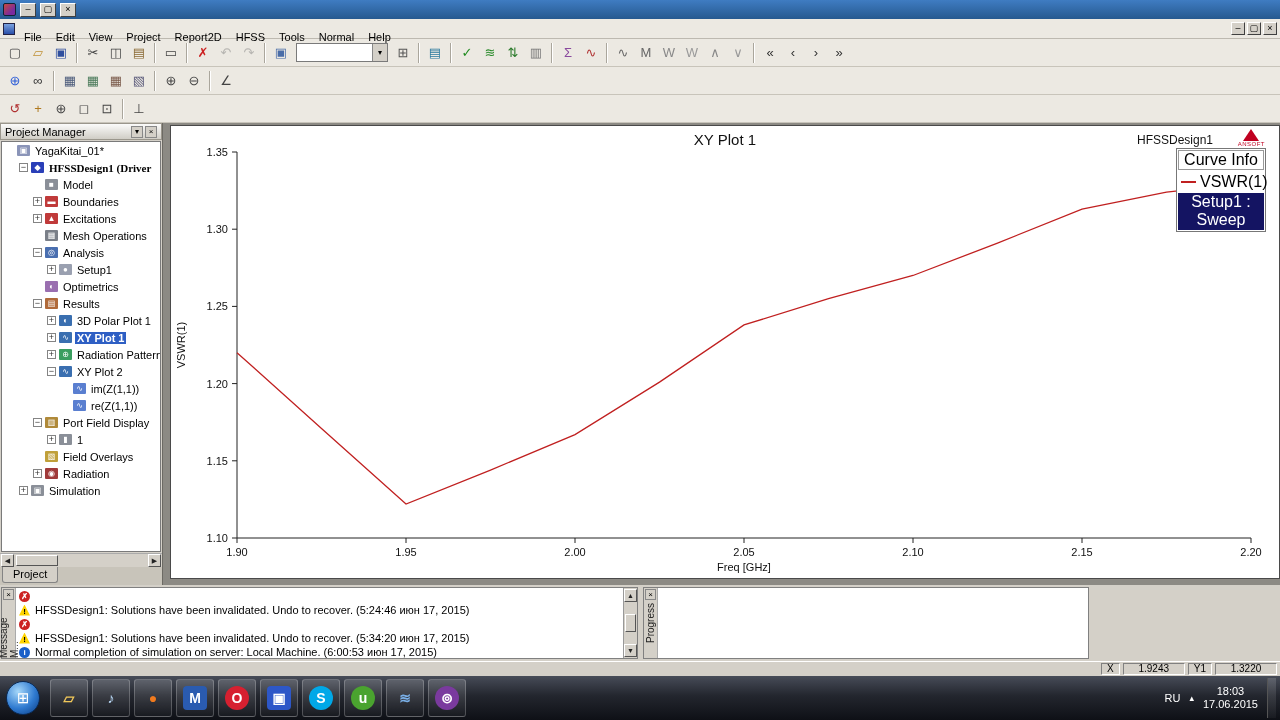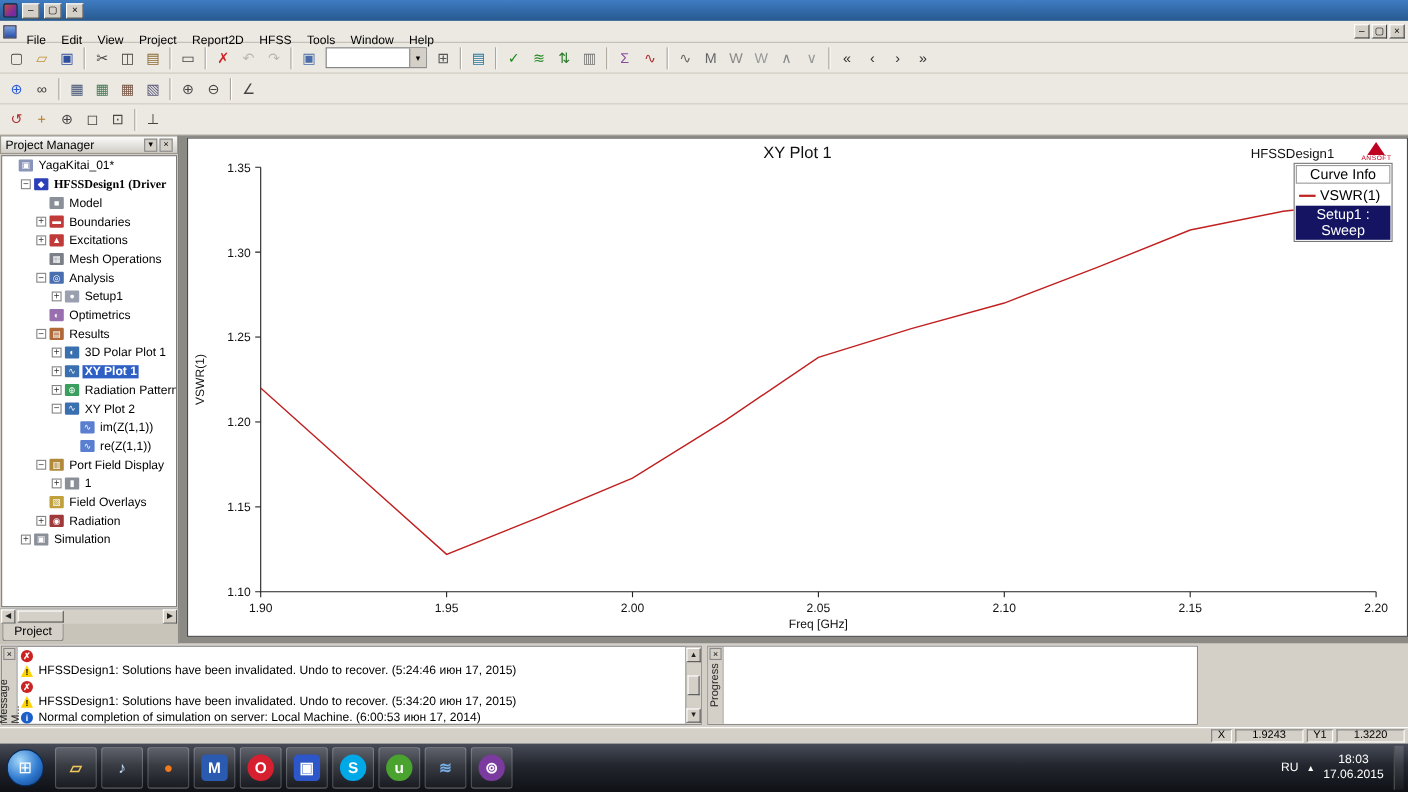--- a/index.html
+++ b/index.html
@@ -68,21 +68,21 @@
     position:relative;overflow:hidden;}
   #plot-svg{position:absolute;inset:0;}
   svg text{font-family:"Liberation Sans",sans-serif;}
   .chart-title{position:absolute;top:5px;left:0;right:0;text-align:center;font-size:15px;color:#111;}
   .chart-context{position:absolute;top:7px;right:66px;font-size:12px;color:#111;}
   .logo{position:absolute;top:3px;right:14px;text-align:center;}
   .logo-mark{width:0;height:0;border-left:8px solid transparent;border-right:8px solid transparent;
     border-bottom:12px solid #c00020;margin:0 auto;}
   .logo-text{font-size:6px;color:#c00020;letter-spacing:.5px;}
   .legend{position:absolute;top:22px;right:13px;width:90px;border:1px solid #777;
-    background:#fff;font-size:13px;}
+    background:#fff;font-size:16px;}
   .legend-title{text-align:center;border:1px solid #999;margin:1px;padding:0 2px;}
   .legend-entry{display:flex;align-items:center;gap:4px;padding:2px 4px 1px;}
   .legend-line{width:15px;height:2px;flex:none;}
   .legend-sub{background:#141462;color:#fff;margin:1px;padding:0 3px 1px;text-align:center;}
   
   .msgzone{height:76px;background:#d4d0c8;display:flex;padding:2px 0 2px 1px;}
   .panelbox{display:flex;border:1px solid #808080;background:#fff;height:72px;}
   .msgpanel{width:637px;flex:none;}
   .progpanel{width:446px;flex:none;margin-left:5px;}
   .vstrip{width:14px;background:#d4d0c8;display:flex;flex-direction:column;align-items:center;
@@ -138,21 +138,21 @@
 <div class="menubar">
   <span class="child-icon"></span>
   <span class="menu-items" id="menu-items">
       <span class="menu-item">File</span>
       <span class="menu-item">Edit</span>
       <span class="menu-item">View</span>
       <span class="menu-item">Project</span>
       <span class="menu-item">Report2D</span>
       <span class="menu-item">HFSS</span>
       <span class="menu-item">Tools</span>
-      <span class="menu-item">Window</span>
+      <span class="menu-item">Normal</span>
       <span class="menu-item">Help</span>
     </span>
   <span class="spacer"></span>
   <span class="win-btn sm">–</span>
   <span class="win-btn sm">▢</span>
   <span class="win-btn sm">×</span>
 </div>
 
 <div class="toolbar" id="tb1">
     <span class="tb-btn" style="color: rgb(74, 74, 74);">▢</span>
@@ -414,21 +414,21 @@
         </div>
         <div class="msg-row">
           <span class="msg-ic error">✗</span>
         </div>
         <div class="msg-row">
           <span class="msg-ic warning">!</span>
           <span>HFSSDesign1: Solutions have been invalidated. Undo to recover. (5:34:20 июн 17, 2015)</span>
         </div>
         <div class="msg-row">
           <span class="msg-ic info">i</span>
-          <span>Normal completion of simulation on server: Local Machine. (6:00:53 июн 17, 2014)</span>
+          <span>Normal completion of simulation on server: Local Machine. (6:00:53 июн 17, 2015)</span>
         </div>
       </div>
     <div class="vscroll">
       <span class="scroll-btn">▲</span>
       <span class="vthumb"></span>
       <span class="scroll-btn">▼</span>
     </div>
   </div>
   <div class="panelbox progpanel">
     <div class="vstrip">

